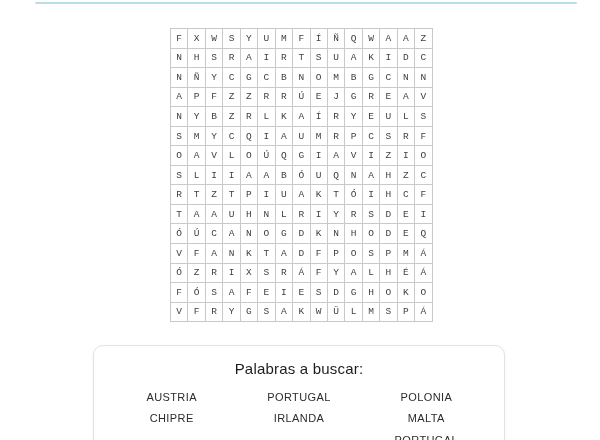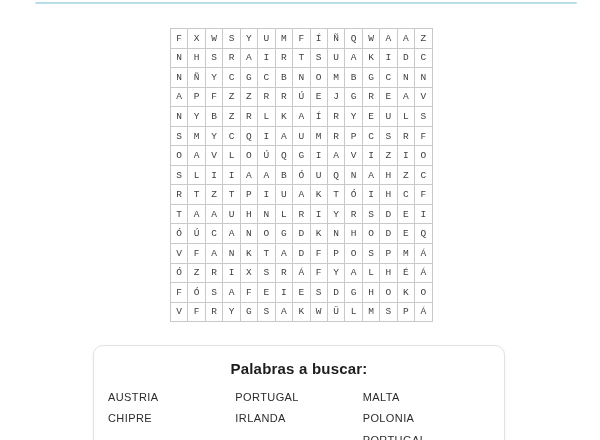--- a/index.html
+++ b/index.html
@@ -55,36 +55,36 @@
     background: #ffffff;
     border: 1px solid #e3e3e3;
     border-radius: 10px;
     box-shadow: 0 1px 3px rgba(0,0,0,0.05);
     box-sizing: border-box;
   }
   .word-card-title {
     margin: 14px 0 9px 0;
     text-align: center;
     font-size: 15px;
-    font-weight: 700;
+    font-weight: 400;
     color: #1d1d1d;
     letter-spacing: 0.2px;
   }
   .word-columns {
     display: grid;
     grid-template-columns: 1fr 1fr 1fr;
     padding: 0 14px;
   }
   .word-col {
     display: grid;
     grid-auto-rows: 21.5px;
     align-items: center;
   }
   .word-item {
-    text-align: left;
+    text-align: center;
     font-size: 11px;
     color: #2b2b2b;
     letter-spacing: 0.4px;
   }
 </style>
 </head>
 <body>
 
 <div class="page">
   <div class="top-accent" style="background: rgb(185, 221, 233);"></div>
@@ -322,19 +322,19 @@
     <div class="word-columns" id="word-columns">
         <div class="word-col">
           <div class="word-item">AUSTRIA</div>
           <div class="word-item">CHIPRE</div>
         </div>
         <div class="word-col">
           <div class="word-item">PORTUGAL</div>
           <div class="word-item">IRLANDA</div>
         </div>
         <div class="word-col">
+          <div class="word-item">POLONIA</div>
           <div class="word-item">MALTA</div>
-          <div class="word-item">POLONIA</div>
           <div class="word-item">PORTUGAL</div>
         </div>
       </div>
   </div>
 </div>
 
 </body></html>

